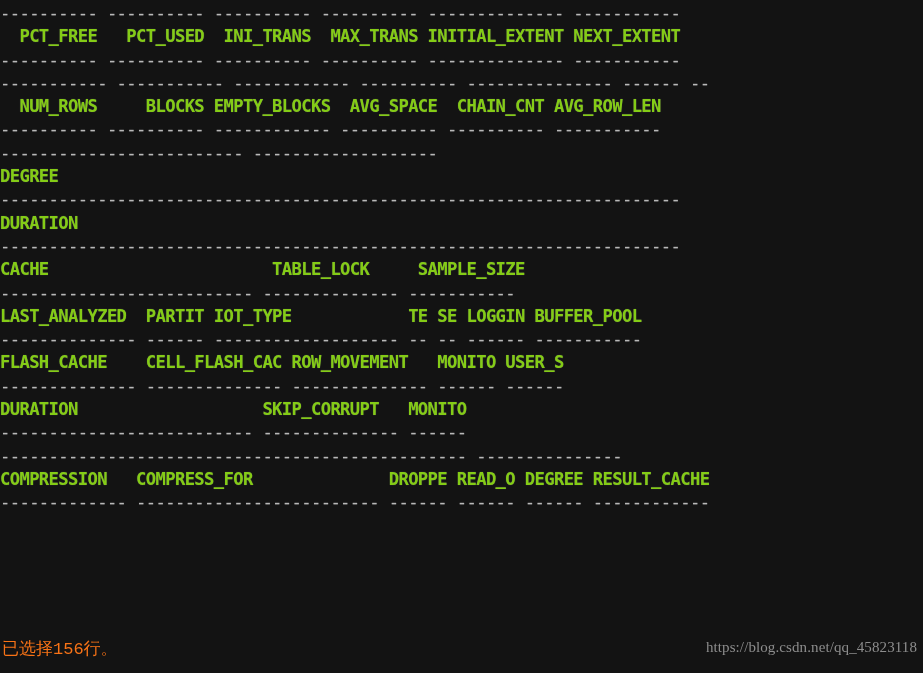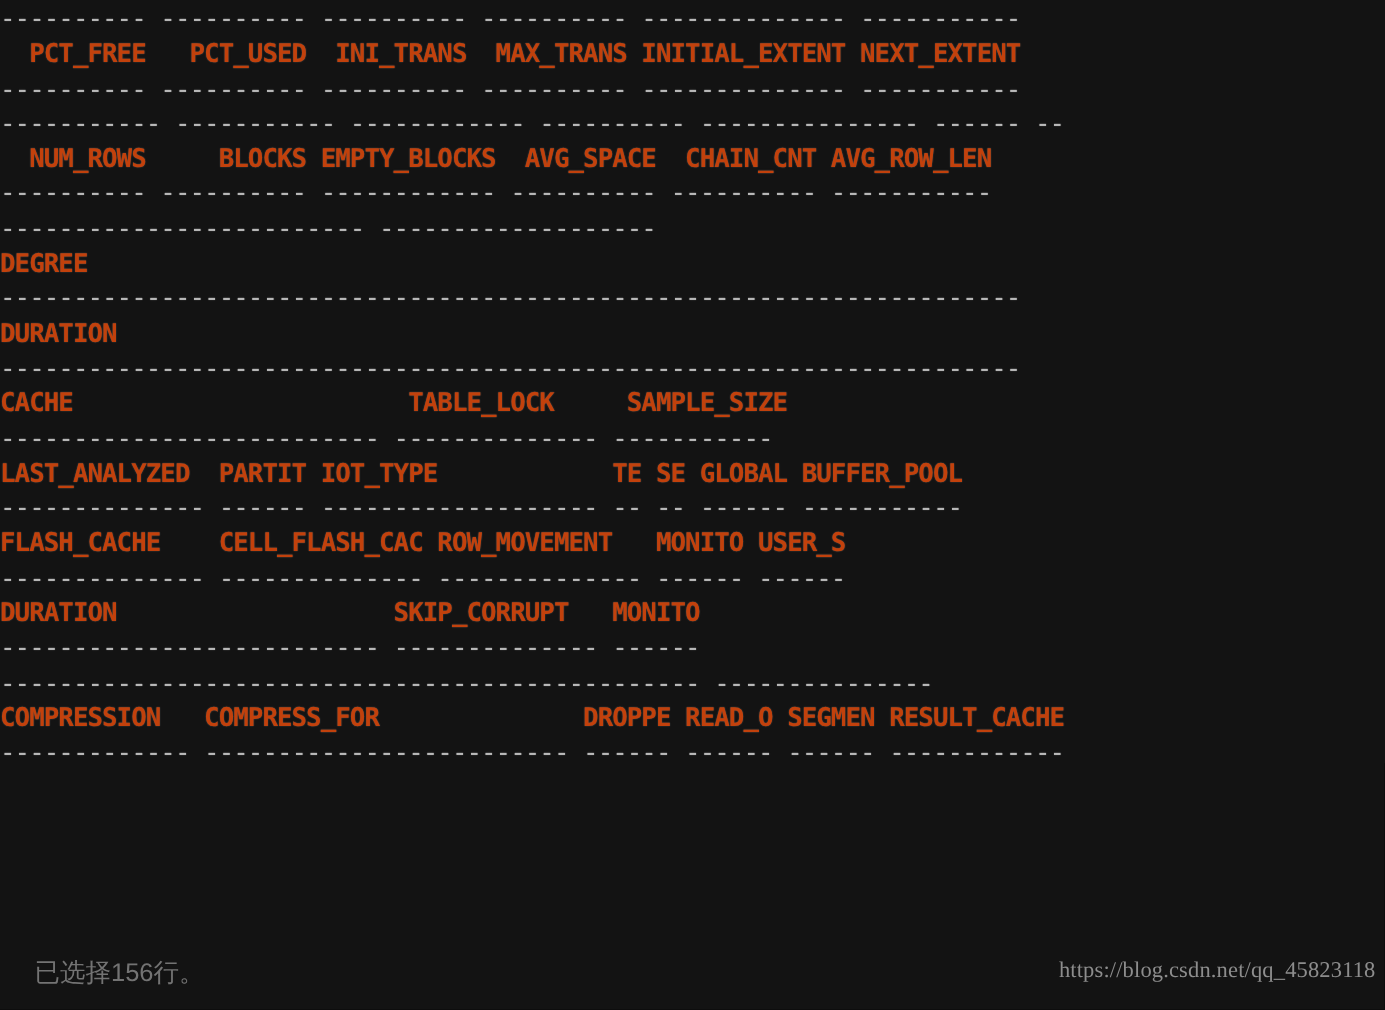--- a/index.html
+++ b/index.html
@@ -22,46 +22,45 @@
     top: 2px;
     width: 923px;
   }
   .line {
     height: 23.3px;
     line-height: 23.3px;
     white-space: pre;
     font-family: "DejaVu Sans Mono", "Liberation Mono", monospace;
     font-size: 17.2px;
     letter-spacing: -0.63px;
-    color: #c2410c;
+    color: #84cc16;
     text-shadow: 0 0 1px rgba(220,220,220,0.35);
     font-weight: bold;
     overflow: hidden;
   }
   .line.rule {
     color: #b9b9b9;
     font-weight: normal;
     letter-spacing: -0.63px;
   }
   .statusbar {
     position: absolute;
     left: 0;
     bottom: 6px;
     width: 923px;
     height: 30px;
   }
   .status-text {
     position: absolute;
     left: 2px;
     top: 0;
-    font-family: Liberation Sans, sans-serif;
+    font-family: Liberation Mono, monospace;
     font-size: 17px;
-    color: #737373;
+    color: #f97316;
     white-space: pre;
-    margin-left: 21px;
   }
   .watermark {
     position: absolute;
     right: 6px;
     top: 2px;
     font-family: Liberation Serif, serif;
     font-size: 15px;
     color: #8d8d8d;
     white-space: pre;
     letter-spacing: 0.1px;
@@ -79,28 +78,28 @@
       <div class="line rule">----------- ----------- ------------ ---------- --------------- ------ --</div>
       <div class="line">  NUM_ROWS     BLOCKS EMPTY_BLOCKS  AVG_SPACE  CHAIN_CNT AVG_ROW_LEN</div>
       <div class="line rule">---------- ---------- ------------ ---------- ---------- -----------</div>
       <div class="line rule">------------------------- -------------------</div>
       <div class="line">DEGREE</div>
       <div class="line rule">----------------------------------------------------------------------</div>
       <div class="line">DURATION</div>
       <div class="line rule">----------------------------------------------------------------------</div>
       <div class="line">CACHE                       TABLE_LOCK     SAMPLE_SIZE</div>
       <div class="line rule">-------------------------- -------------- -----------</div>
-      <div class="line">LAST_ANALYZED  PARTIT IOT_TYPE            TE SE GLOBAL BUFFER_POOL</div>
+      <div class="line">LAST_ANALYZED  PARTIT IOT_TYPE            TE SE LOGGIN BUFFER_POOL</div>
       <div class="line rule">-------------- ------ ------------------- -- -- ------ -----------</div>
       <div class="line">FLASH_CACHE    CELL_FLASH_CAC ROW_MOVEMENT   MONITO USER_S</div>
       <div class="line rule">-------------- -------------- -------------- ------ ------</div>
       <div class="line">DURATION                   SKIP_CORRUPT   MONITO</div>
       <div class="line rule">-------------------------- -------------- ------</div>
       <div class="line rule">------------------------------------------------ ---------------</div>
-      <div class="line">COMPRESSION   COMPRESS_FOR              DROPPE READ_O SEGMEN RESULT_CACHE</div>
+      <div class="line">COMPRESSION   COMPRESS_FOR              DROPPE READ_O DEGREE RESULT_CACHE</div>
       <div class="line rule">------------- ------------------------- ------ ------ ------ ------------</div>
     </div>
 
   <div class="statusbar">
     <div class="status-text">已选择156行。</div>
     <div class="watermark">https://blog.csdn.net/qq_45823118</div>
   </div>
 
 </div>
 

